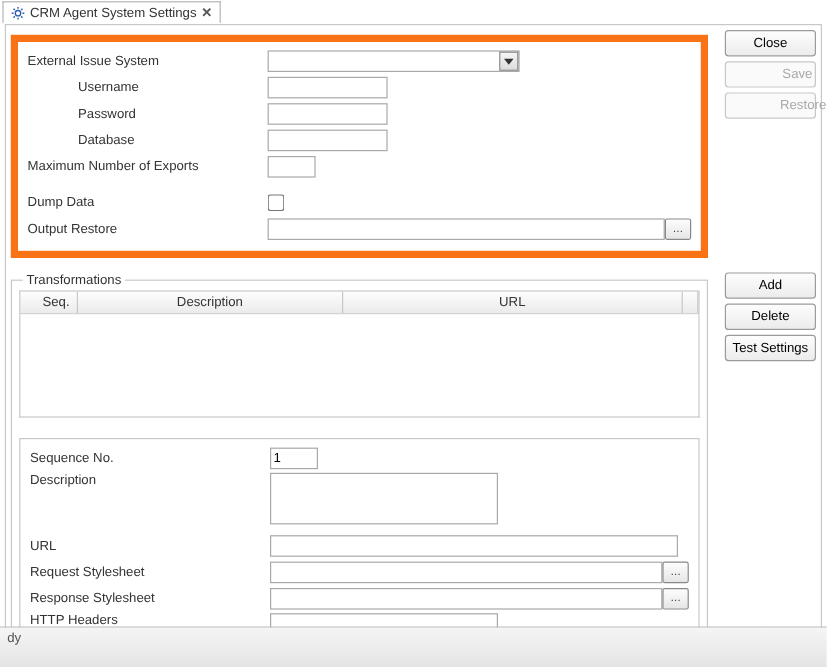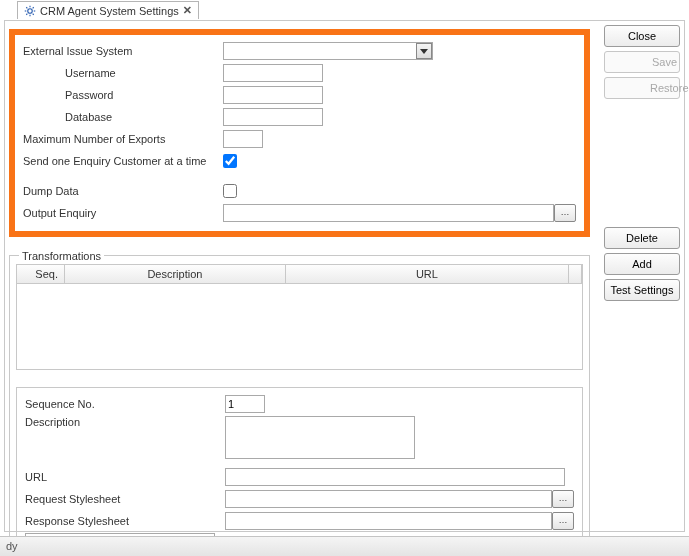--- a/index.html
+++ b/index.html
@@ -1,18 +1,18 @@
 <!DOCTYPE html>
 <html><head>
 <meta charset="utf-8">
 <style>
   * { box-sizing: border-box; margin: 0; padding: 0; }
   body { font-family: "Segoe UI", Tahoma, Arial, sans-serif; font-size: 11px; color: #333; background: #fff; width: 689px; height: 556px; position: relative; }
   .tab-bar { height: 20px; border-bottom: 1px solid #fff; display: flex; align-items: flex-end; padding-left: 2px; }
-  .tab { display: flex; align-items: center; padding: 2px 6px; background: #fff; border: 1px solid #b5b5b5; border-bottom: none; font-size: 11px; gap: 4px; margin-left: 15px;}
+  .tab { display: flex; align-items: center; padding: 2px 6px; background: #fff; border: 1px solid #b5b5b5; border-bottom: none; font-size: 11px; gap: 4px;}
   .tab .gear { width: 12px; height: 12px; }
   .tab .close { font-size: 11px; font-weight: bold; cursor: pointer; color: #555;}
   .outer { position: absolute; left: 4px; top: 20px; right: 4px; bottom: 24px; border: 1px solid #c8c8c8;}
   .content { position: absolute; left: 2px; top: 4px; right: 92px; bottom: 2px; }
   .side-buttons { position: absolute; right: 4px; top: 4px; width: 76px; display: flex; flex-direction: column; gap: 4px; }
   .btn { background: linear-gradient(#fdfdfd,#ececec); border: 1px solid #9b9b9b; height: 22px; font-size: 11px; border-radius: 3px; cursor: pointer;}
   .btn.disabled { color: #a9a9a9; border-color: #c7c7c7; background: #fafafa; cursor: default; padding-left: 45px;}
   .panel { border: 6px solid #f97316; margin: 4px 2px; padding: 6px 8px; }
   .form-row { display: flex; align-items: center; height: 20px; margin-bottom: 2px;}
   .form-row label { width: 200px; text-align: left; padding-right: 4px;}
@@ -33,21 +33,21 @@
   .table-head { display:flex; border:1px solid #c8c8c8; background: linear-gradient(#fdfdfd,#ebebeb); height:20px;}
   .th { border-right:1px solid #c8c8c8; padding: 3px 6px; font-size:11px;text-align:right;}
   .th.seq {width:48px;}
   .th.desc{flex:1;}
   .th.url{flex:1.3; border-right:none;}
   .th.spacer{width:14px;border-left:1px solid #c8c8c8;}
   .table-body{border:1px solid #c8c8c8;border-top:none;height:86px;background:#fff;}
   .detail-panel{border:1px solid #c8c8c8; margin-top:17px; padding:6px 8px;}
   .detail-panel .form-row label{width:200px;text-align:left;}
   .flex-input{flex:1; max-width:340px;}
-  .status-bar{position:absolute;left:0;right:0;bottom:0;height:20px;background:linear-gradient(#f5f5f5,#e4e4e4);border-top:1px solid #c4c4c4;font-size:11px;padding:3px 6px;color:#555;}
+  .status-bar{position:absolute;left:0;right:0;bottom:0;height:34px;background:linear-gradient(#f5f5f5,#e4e4e4);border-top:1px solid #c4c4c4;font-size:11px;padding:3px 6px;color:#555;}
   input[type=checkbox]{width:14px;height:14px; border:1px solid #888;}
 </style>
 </head>
 <body>
 
 <div class="tab-bar">
   <div class="tab">
     <span class="gear">
       <svg viewBox="0 0 16 16">
           <circle cx="8" cy="8" r="3" fill="none" stroke="#2a5db0" stroke-width="1.5"></circle>
@@ -99,31 +99,27 @@
         <input type="password" class="w100" value="" style="">
       </div>
       <div class="form-row indent">
         <label>Database</label>
         <input type="text" class="w100" value="" style="">
       </div>
       <div class="form-row">
         <label>Maximum Number of Exports</label>
         <input type="text" class="w40" value="" style="">
       </div>
-      <div class="form-row">
-        <label style="width:200px">Send one Enquiry Customer at a time</label>
-        <input type="checkbox" checked="" style="">
-      </div>
       <div style="height:8px"></div>
       <div class="form-row">
         <label>Dump Data</label>
         <input type="checkbox" style="">
       </div>
       <div class="form-row">
-        <label>Output Enquiry</label>
+        <label>Output Restore</label>
         <input type="text" class="readonly" style="flex: 1 1 0%;" readonly="" value="">
         <span class="browse">…</span>
       </div>
     </div>
 
     <div class="group">
       <span class="group-label">Transformations</span>
       <div class="group-box">
         <div class="table-head">
           <div class="th seq">Seq.</div>
@@ -151,31 +147,32 @@
             <label>Request Stylesheet</label>
             <input type="text" class="flex-input" style="flex: 1 1 0%;" value="">
             <span class="browse">…</span>
           </div>
           <div class="form-row">
             <label>Response Stylesheet</label>
             <input type="text" class="flex-input" style="flex: 1 1 0%;" value="">
             <span class="browse">…</span>
           </div>
           <div class="form-row" style="height:auto;align-items:flex-start">
+            <label>HTTP Headers</label>
             <textarea rows="2" style="width: 190px;"></textarea>
           </div>
         </div>
       </div>
     </div>
 
   </div>
 
   <div class="side-buttons" style="top:206px">
+    <button class="btn">Add</button>
     <button class="btn">Delete</button>
-    <button class="btn">Add</button>
     <button class="btn">Test Settings</button>
   </div>
 
 </div>
 
 <div class="status-bar">
   <span>dy</span>
 </div>
 
 </body></html>

